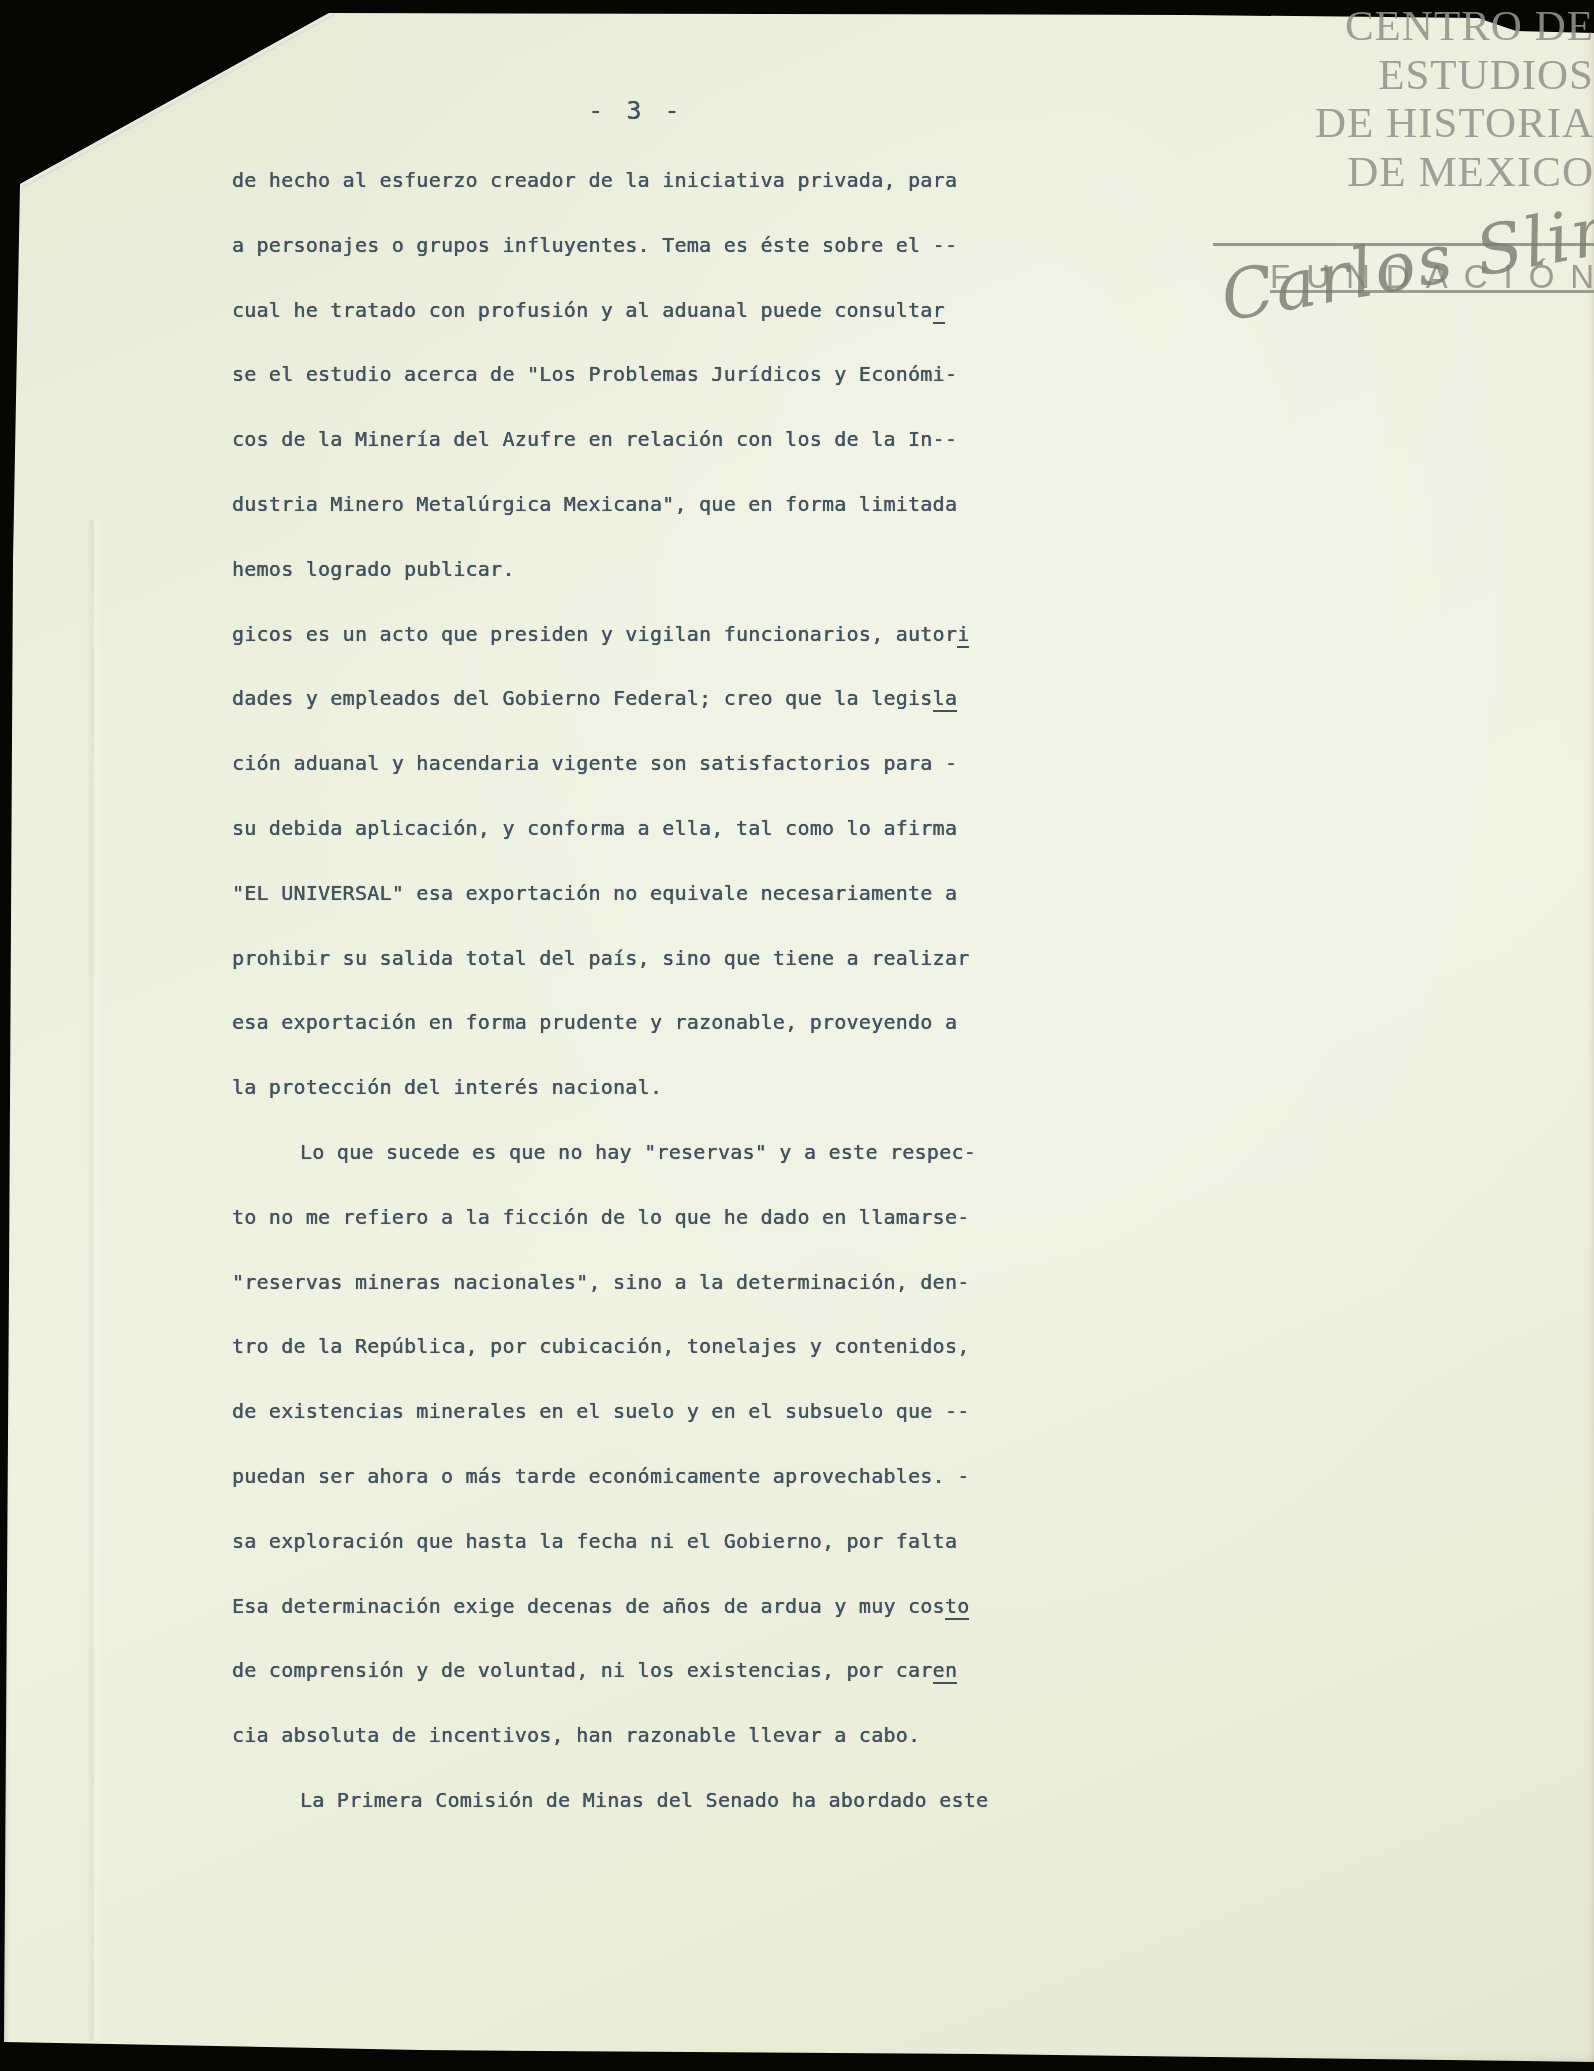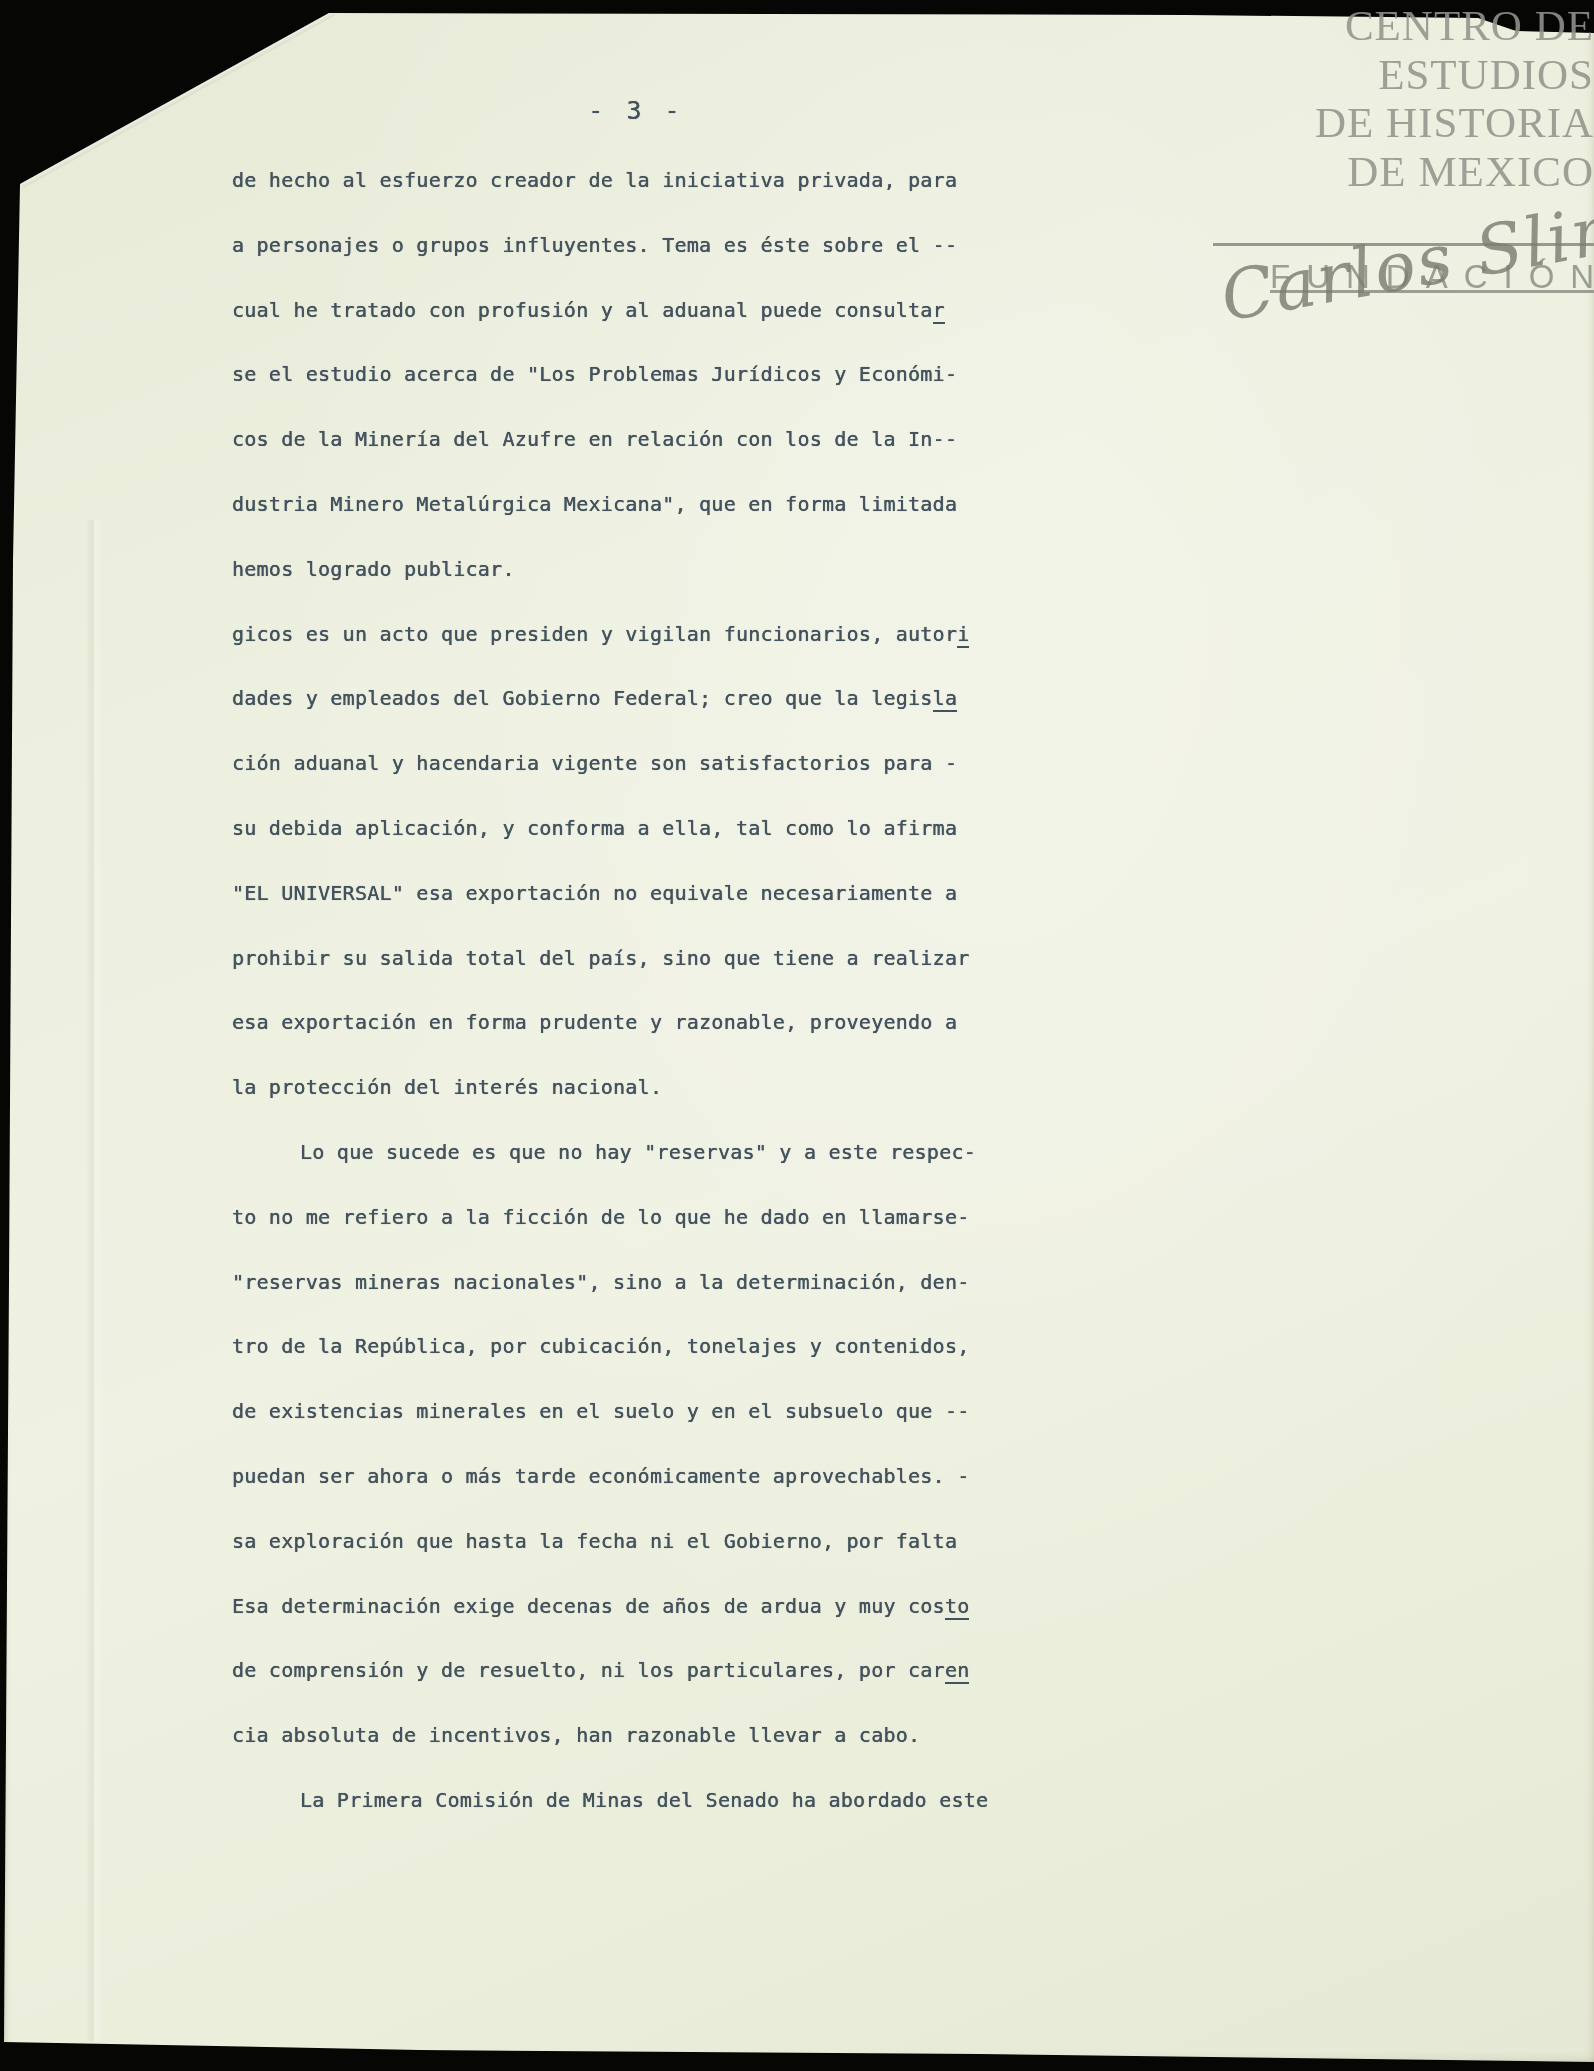--- a/index.html
+++ b/index.html
@@ -109,21 +109,21 @@
     <div class="line"><span>esa exportación en forma prudente y razonable, proveyendo a</span></div>
     <div class="line"><span>la protección del interés nacional.</span></div>
     <div class="line indent"><span>Lo que sucede es que no hay "reservas" y a este respec-</span></div>
     <div class="line"><span>to no me refiero a la ficción de lo que he dado en llamarse-</span></div>
     <div class="line"><span>"reservas mineras nacionales", sino a la determinación, den-</span></div>
     <div class="line"><span>tro de la República, por cubicación, tonelajes y contenidos,</span></div>
     <div class="line"><span>de existencias minerales en el suelo y en el subsuelo que --</span></div>
     <div class="line"><span>puedan ser ahora o más tarde económicamente aprovechables. -</span></div>
     <div class="line"><span>sa exploración que hasta la fecha ni el Gobierno, por falta</span></div>
     <div class="line"><span>Esa determinación exige decenas de años de ardua y muy cos</span><span class="u">to</span></div>
-    <div class="line"><span>de comprensión y de resuelto, ni los particulares, por car</span><span class="u">en</span></div>
+    <div class="line"><span>de comprensión y de voluntad, ni los existencias, por car</span><span class="u">en</span></div>
     <div class="line"><span>cia absoluta de incentivos, han razonable llevar a cabo.</span></div>
     <div class="line indent"><span>La Primera Comisión de Minas del Senado ha abordado este</span></div>
   </div>
 
 <div class="wm-org">
   <div>CENTRO DE</div>
   <div>ESTUDIOS</div>
   <div>DE HISTORIA</div>
   <div>DE MEXICO</div>
 </div>

